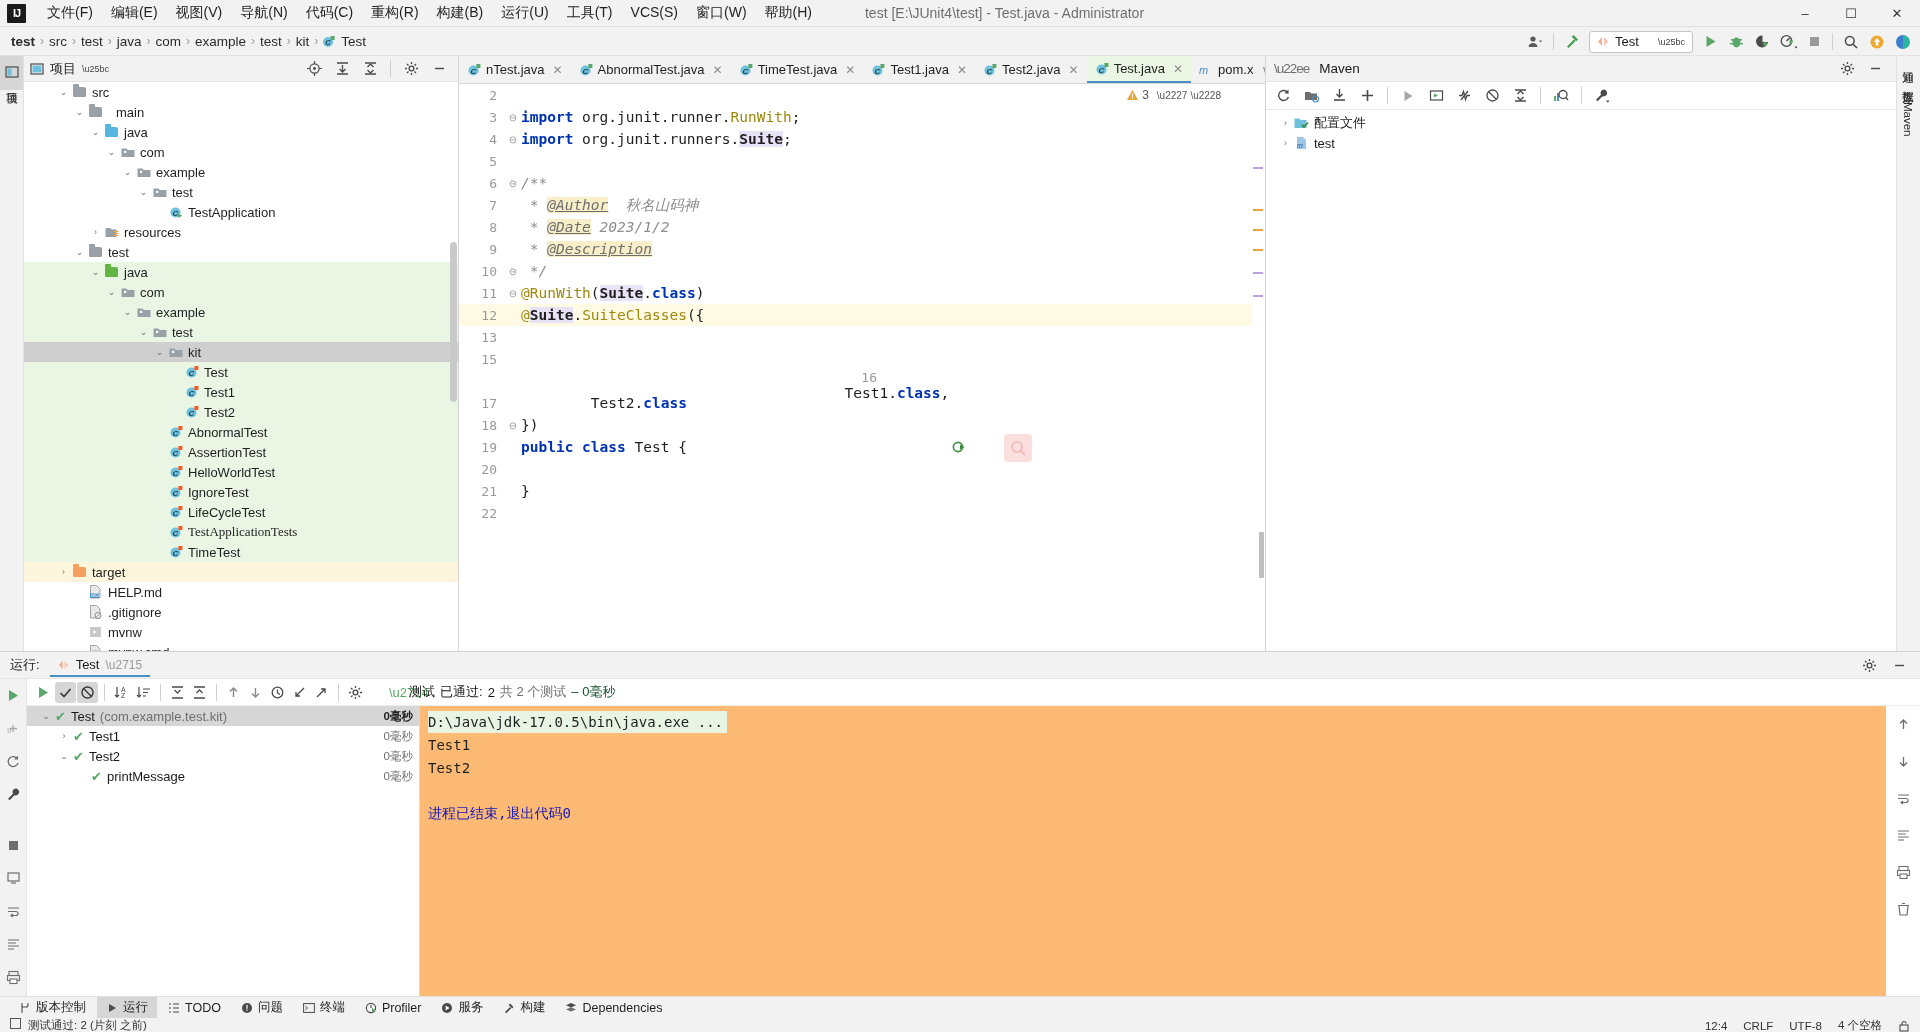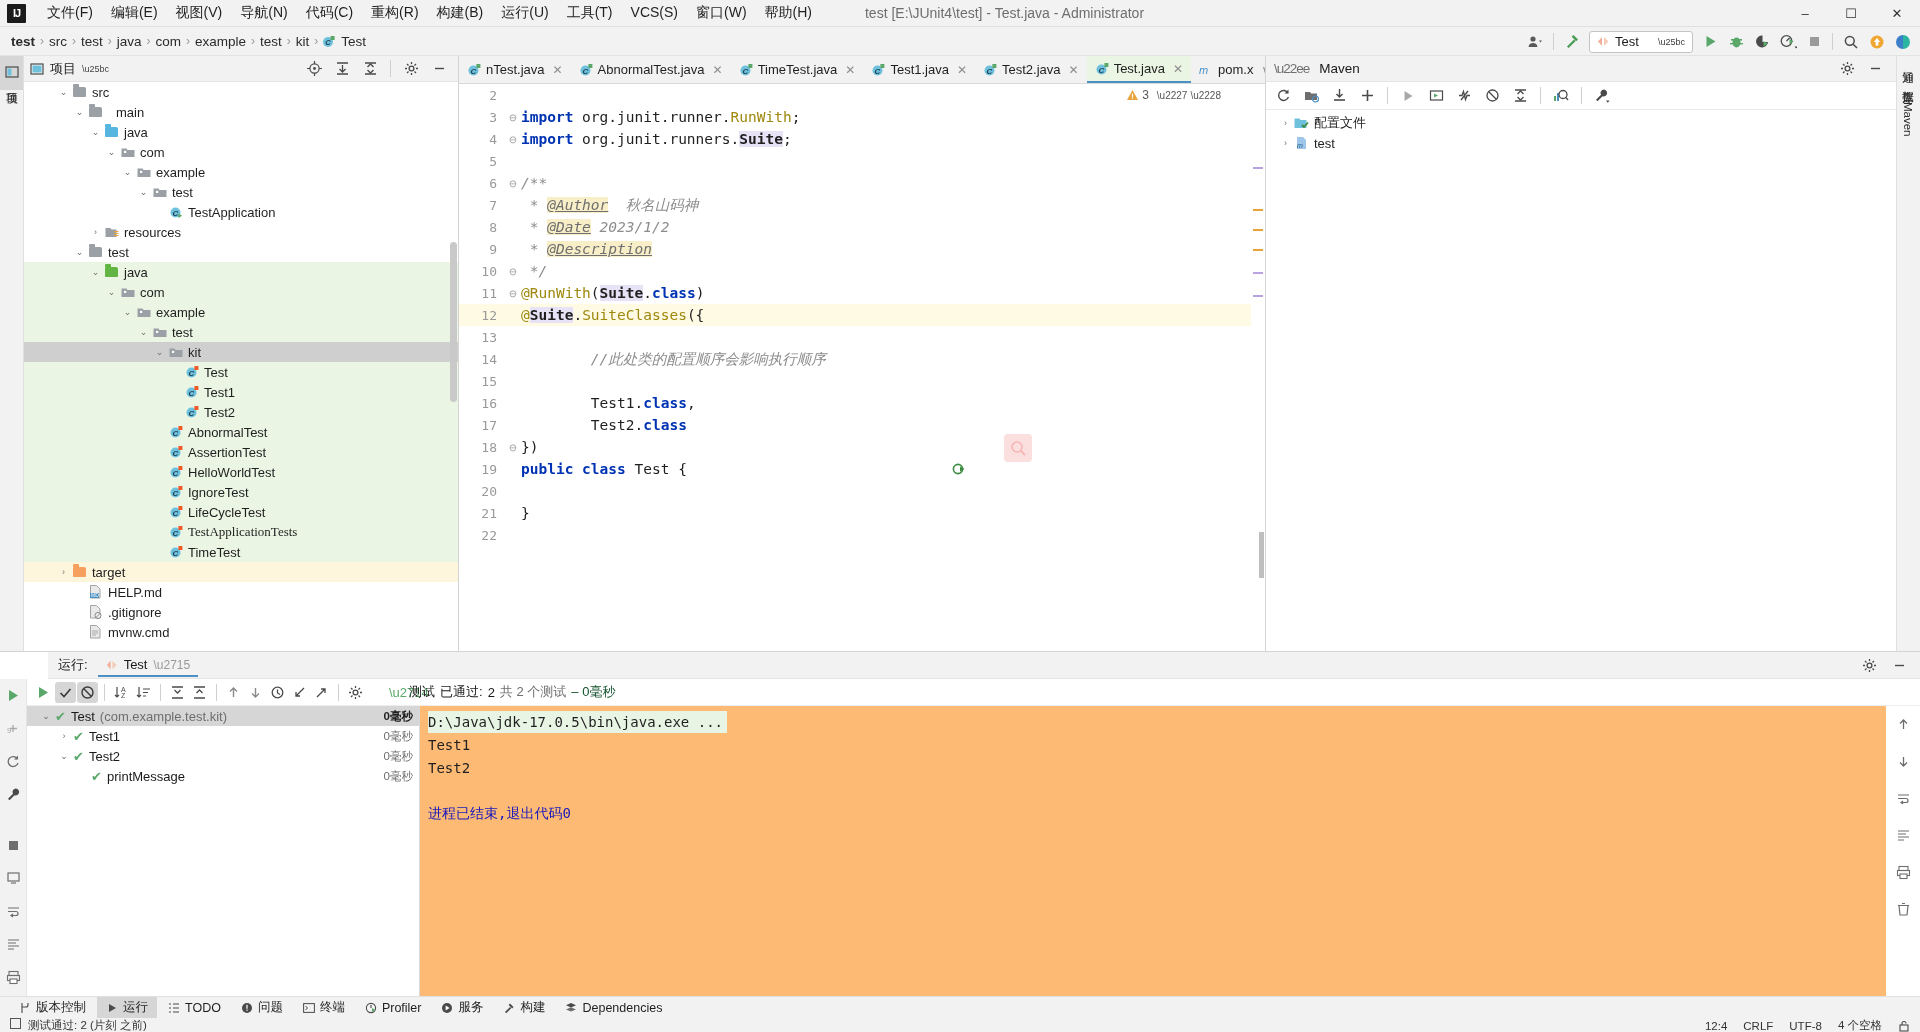--- a/index.html
+++ b/index.html
@@ -160,21 +160,21 @@
   }
   #maven-tree { padding-top: 3px; }
   #right-strip {
     position: absolute; right: 0; top: 56px; width: 24px; height: 920px;
     background: #f2f2f2; border-left: 1px solid #e0e0e0;
   }
 
   
   #run-panel {
     position: absolute; left: 0; top: 651px; width: 1920px; height: 345px;
-    background: #fff; border-top: 1px solid #d4d4d4; padding-left: 48px;
+    background: #fff; border-top: 1px solid #d4d4d4;
   }
   #run-head {
     height: 27px; background: #f2f2f2; display: flex; align-items: center;
     padding-left: 10px; gap: 10px; border-bottom: 1px solid #e4e4e4;
   }
   #run-tab {
     display: flex; align-items: center; gap: 6px; font-size: 13px;
     padding: 4px 8px 3px; border-bottom: 2px solid #4a90c4;
   }
   #run-head-right { margin-left: auto; display: flex; align-items: center; gap: 4px; padding-right: 8px; }
@@ -713,20 +713,31 @@
               <path d="M7 12.5l4-4" stroke="#7a7a7a" stroke-width="0.9"></path>
             </svg>
           </span>
           <span style="margin-left:4px;">.gitignore</span>
         </div>
         <div class="trow">
           <span style="width:48px;flex:none;"></span>
           <span class="arrow"></span>
           <span class="ic">
             <svg width="13" height="14" viewBox="0 0 13 14">
+              <rect x="1" y="2" width="11" height="10" fill="#c9c9c9"></rect>
+              <path d="M4.5 5l3 2-3 2z" fill="#fff"></path>
+            </svg>
+          </span>
+          <span style="margin-left:4px;">mvnw</span>
+        </div>
+        <div class="trow">
+          <span style="width:48px;flex:none;"></span>
+          <span class="arrow"></span>
+          <span class="ic">
+            <svg width="13" height="14" viewBox="0 0 13 14">
               <path d="M1.5 0.5h6l3.5 3.5v9h-9.5z" fill="#e9e9e9" stroke="#9a9a9a" stroke-width="0.9"></path>
               <path d="M3 6h6M3 8h6M3 10h4" stroke="#9a9a9a" stroke-width="0.8"></path>
             </svg>
           </span>
           <span style="margin-left:4px;">mvnw.cmd</span>
         </div>
       </div>
     <div id="tree-scroll"></div>
   </div>
 </div>
@@ -805,23 +816,22 @@
         <div class="cl" style="position: relative;"><span class="gut">4</span><span class="fold">⊖</span><span class="code"><span class="kw">import </span><span class="tid">org.junit.runners.</span><span class="hlsym">Suite</span><span class="tid">;</span></span></div>
         <div class="cl" style="position: relative;"><span class="gut">5</span><span class="fold"></span><span class="code"></span></div>
         <div class="cl" style="position: relative;"><span class="gut">6</span><span class="fold">⊖</span><span class="code"><span class="jdoc">/**</span></span></div>
         <div class="cl" style="position: relative;"><span class="gut">7</span><span class="fold"></span><span class="code"><span class="jdoc"> * </span><span class="jtag">@Author</span><span class="jdoc">  秋名山码神</span></span></div>
         <div class="cl" style="position: relative;"><span class="gut">8</span><span class="fold"></span><span class="code"><span class="jdoc"> * </span><span class="jtag">@Date</span><span class="jdoc"> 2023/1/2</span></span></div>
         <div class="cl" style="position: relative;"><span class="gut">9</span><span class="fold"></span><span class="code"><span class="jdoc"> * </span><span class="jtag">@Description</span></span></div>
         <div class="cl" style="position: relative;"><span class="gut">10</span><span class="fold">⊖</span><span class="code"><span class="jdoc"> */</span></span></div>
         <div class="cl" style="position: relative;"><span class="gut">11</span><span class="fold">⊖</span><span class="code"><span class="anno">@RunWith</span><span class="tid">(</span><span class="hlsym">Suite</span><span class="tid">.</span><span class="kw">class</span><span class="tid">)</span></span></div>
         <div class="cl hl" style="position: relative;"><span class="gut">12</span><span class="fold"></span><span class="code"><span class="anno">@</span><span class="hlsym">Suite</span><span class="tid">.</span><span class="anno">SuiteClasses</span><span class="tid">({</span></span></div>
         <div class="cl" style="position: relative;"><span class="gut">13</span><span class="fold"></span><span class="code"></span></div>
-        <div class="cl" style="position: relative;"><span class="gut">14</span><span class="fold"></span><span class="code"><span class="cmt">        //此处类的配置顺序会影响执行顺序</span></span></div>
         <div class="cl" style="position: relative;"><span class="gut">15</span><span class="fold"></span><span class="code"></span></div>
-        <div class="cl" style="position: relative;"><span class="gut">16</span><span class="fold"></span><span class="code"><span class="tid">        Test1.</span><span class="kw">class</span><span class="tid">,</span></span></div>
+        <div class="cl" style="position: relative; flex-direction: column;"><span class="gut">16</span><span class="fold"></span><span class="code"><span class="tid">        Test1.</span><span class="kw">class</span><span class="tid">,</span></span></div>
         <div class="cl" style="position: relative;"><span class="gut">17</span><span class="fold"></span><span class="code"><span class="tid">        Test2.</span><span class="kw">class</span></span></div>
         <div class="cl" style="position: relative;"><span class="gut">18</span><span class="fold">⊖</span><span class="code"><span class="tid">})</span></span></div>
         <div class="cl" style="position: relative;"><span class="gut">19</span><span class="fold"></span><span style="position:absolute;left:493px;"><svg width="14" height="14" viewBox="0 0 14 14">
               <circle cx="6" cy="7" r="4.6" fill="none" stroke="#3d8b40" stroke-width="1.6"></circle>
               <path d="M8 4.5l4.5 2.6L8 9.7z" fill="#3d8b40"></path>
             </svg></span><span class="code"><span class="kw">public class </span><span class="tid">Test {</span></span></div>
         <div class="cl" style="position: relative;"><span class="gut">20</span><span class="fold"></span><span class="code"></span></div>
         <div class="cl" style="position: relative;"><span class="gut">21</span><span class="fold"></span><span class="code"><span class="tid">}</span></span></div>
         <div class="cl" style="position: relative;"><span class="gut">22</span><span class="fold"></span><span class="code"></span></div>
       </div>

